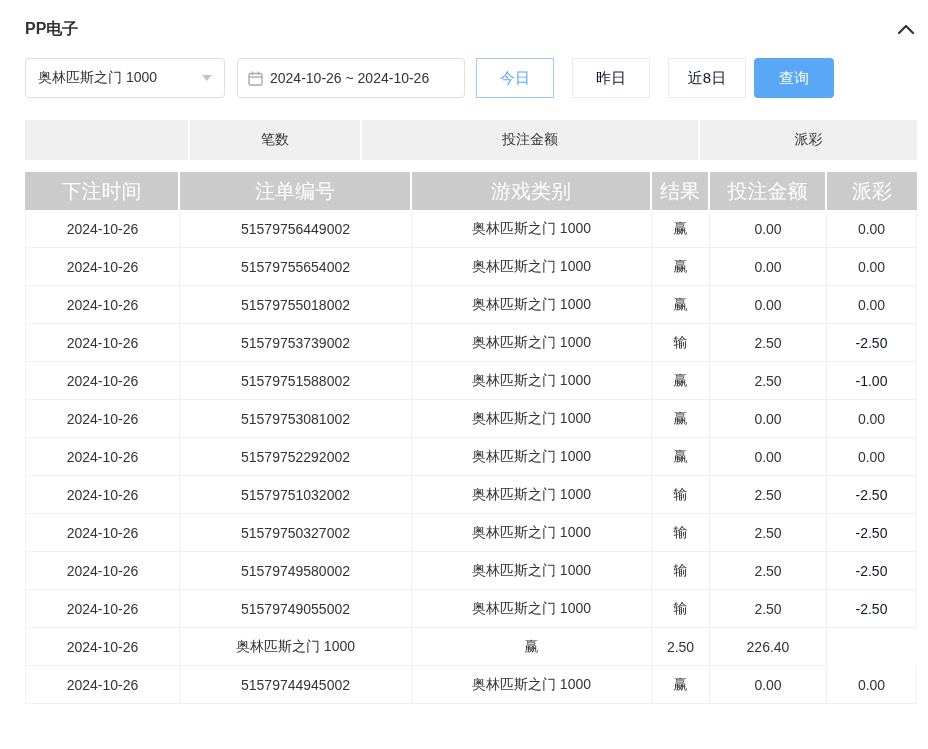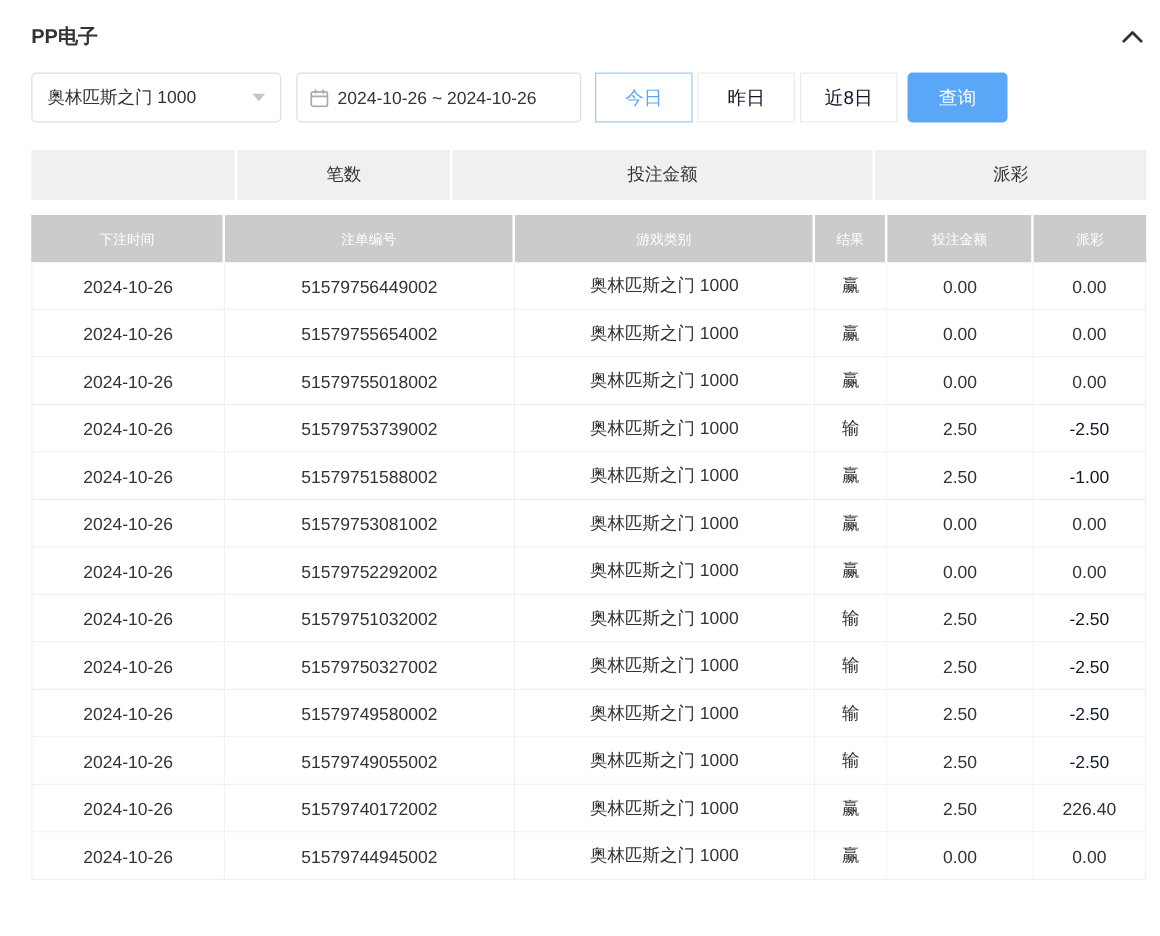--- a/index.html
+++ b/index.html
@@ -18,21 +18,21 @@
     width: 200px; height: 40px; border: 1px solid #dcdfe6; border-radius: 4px;
     display: flex; align-items: center; padding: 0 12px; cursor: pointer; background: #fff;
   }
   .select-box .val { flex: 1; color: #333; }
   .caret-down { width: 0; height: 0; border-left: 5px solid transparent; border-right: 5px solid transparent; border-top: 6px solid #c0c4cc; }
   .date-box {
     width: 228px; height: 40px; border: 1px solid #dcdfe6; border-radius: 4px;
     display: flex; align-items: center; padding: 0 10px; margin-left: 12px; cursor: pointer; background: #fff;
   }
   .date-box .val { margin-left: 7px; color: #333; }
-  .quick-group { display: flex; margin-left: 11px; gap: 4px; }
+  .quick-group { display: flex; margin-left: 11px; gap: 18px; }
   .quick-btn {
     width: 78px; height: 40px; background: #fff; border: 1px solid #ebebeb;
     color: #0f172a; font-size: 15px; cursor: pointer; font-family: inherit;
   }
   .quick-btn.active { color: #5ba7f7; border-color: #9ecbf8; }
   .search-btn {
     width: 80px; height: 40px; margin-left: 8px; background: #5ba7f7; color: #fff;
     border: none; border-radius: 4px; font-size: 15px; cursor: pointer; font-family: Liberation Serif, serif;
   }
 
@@ -48,21 +48,21 @@
     height: 40px; display: flex; align-items: center; justify-content: center;
     border-bottom: 1px solid #ebebeb; border-right: 1px solid #f2f2f2;
   }
   .s-row .cell:last-child { border-right: none; }
 
   
   .bet-table { margin-top: 12px; width: 892px; }
   .t-head { display: grid; grid-template-columns: 155px 232px 240px 58px 117px 90px; }
   .t-head .cell {
     height: 38px; background: #cbcbcb; color: #fff; display: flex; align-items: center; justify-content: center;
-    border-right: 2px solid #fff; font-size: 11px;
+    border-right: 2px solid #fff; font-size: 20px;
   }
   .t-head .cell:last-child { border-right: none; }
   .t-row { display: grid; grid-template-columns: 155px 232px 240px 58px 117px 90px; }
   .t-row .cell {
     height: 38px; display: flex; align-items: center; justify-content: center;
     border-bottom: 1px solid #f0f0f0; border-right: 1px solid #f2f2f2; background: #fff;
   }
   .t-row .cell:first-child { border-left: 1px solid #f2f2f2; }
   .t-row .cell.neg { color: #0f172a; }
 </style>
@@ -204,21 +204,20 @@
         <div class="t-row">
           <div class="cell">2024-10-26</div>
           <div class="cell">51579749055002</div>
           <div class="cell">奥林匹斯之门 1000</div>
           <div class="cell">输</div>
           <div class="cell">2.50</div>
           <div class="cell neg">-2.50</div>
         </div>
         <div class="t-row">
           <div class="cell">2024-10-26</div>
-          <div class="cell">51579740172002</div>
           <div class="cell">奥林匹斯之门 1000</div>
           <div class="cell">赢</div>
           <div class="cell">2.50</div>
           <div class="cell">226.40</div>
         </div>
         <div class="t-row">
           <div class="cell">2024-10-26</div>
           <div class="cell">51579744945002</div>
           <div class="cell">奥林匹斯之门 1000</div>
           <div class="cell">赢</div>

